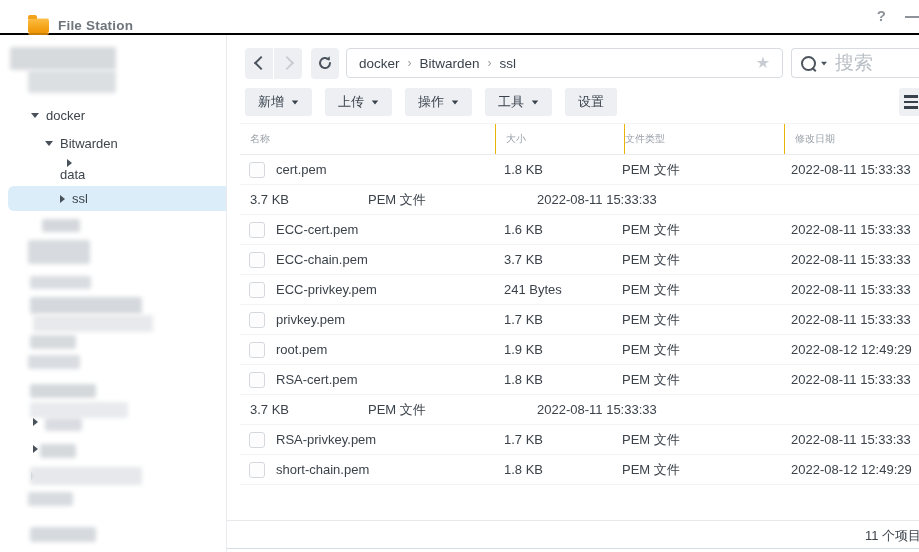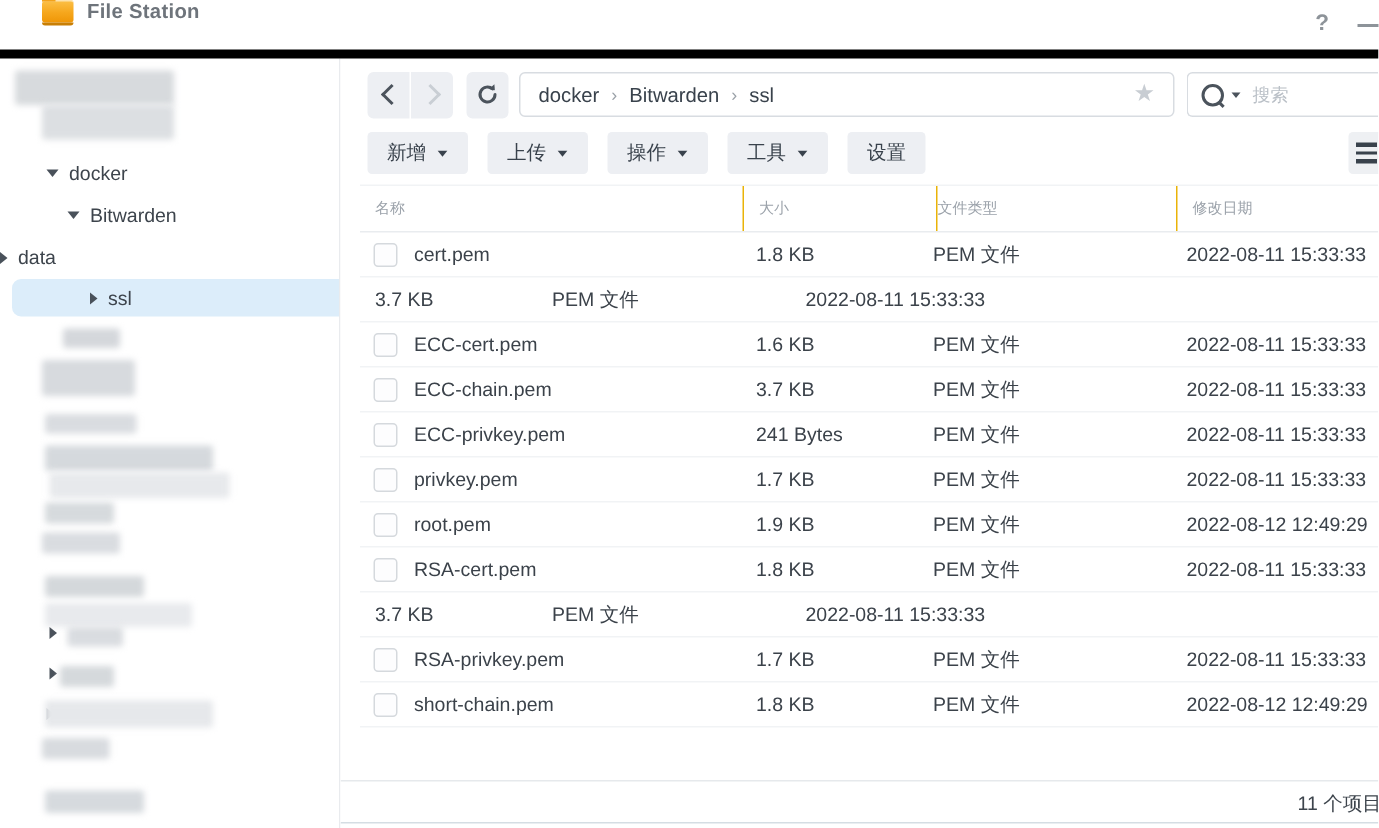--- a/index.html
+++ b/index.html
@@ -4,21 +4,21 @@
 <style>
   html,body{margin:0;padding:0;}
   body{
     width:919px;height:552px;overflow:hidden;position:relative;
     background:#fff;
     font-family:"Liberation Sans","DejaVu Sans",sans-serif;
     -webkit-font-smoothing:antialiased;
   }
   
   .app-header{position:absolute;top:0;left:0;right:0;height:33px;background:#fff;
-    border-bottom:6px solid #000000;display:flex;align-items:flex-start;z-index:5;}
+    border-bottom:2px solid #000000;display:flex;align-items:flex-end;z-index:5;}
   .folder-icon{width:21px;height:15px;margin-left:28px;position:relative;border-radius:2px;
     background:linear-gradient(180deg,#fcc149 0%,#f6a71d 55%,#ef9606 100%);
     box-shadow:inset 0 1px 0 rgba(255,255,255,.55);}
   .folder-icon::before{content:"";position:absolute;top:-3px;left:0;width:9px;height:4px;
     background:#f2a21c;border-radius:2px 2px 0 0;}
   .folder-icon::after{content:"";position:absolute;bottom:-2px;left:0;right:0;height:2px;
     background:#c97f05;border-radius:0 0 2px 2px;}
   .app-title{margin-left:9px;font-size:13.5px;font-weight:bold;color:#6e747b;letter-spacing:.2px;}
   .hdr-help{position:absolute;right:33px;top:7px;color:#8d9399;font-size:15px;font-weight:bold;cursor:pointer;}
   .hdr-min{position:absolute;right:-3px;top:16px;width:17px;height:2px;background:#8d9399;cursor:pointer;}
@@ -54,21 +54,21 @@
     background:#fff;display:flex;align-items:center;padding:0 12px;font-size:13.5px;color:#39424c;}
   .crumb{cursor:pointer;}
   .crumb-sep{color:#9aa1a8;margin:0 8px;font-size:12px;}
   .star-icon{margin-left:auto;color:#c8cdd3;font-size:16px;cursor:pointer;line-height:1;}
   .searchbox{margin-left:8px;width:118px;height:28px;border:1px solid #d8dce1;border-right:none;
     border-radius:4px 0 0 4px;background:#fff;display:flex;align-items:center;padding-left:9px;cursor:text;}
   .mag{width:11px;height:11px;border:2px solid #4b535c;border-radius:50%;position:relative;flex:none;}
   .mag::after{content:"";position:absolute;width:2px;height:5px;background:#4b535c;
     transform:rotate(-45deg);left:10px;top:9px;}
   .searchbox .tri.down{border-top-color:#4b535c;margin-left:4px;transform:scale(.75);}
-  .search-ph{margin-left:7px;font-size:12px;color:#b9bfc6;}
+  .search-ph{margin-left:7px;font-size:19px;color:#b9bfc6;}
 
   
   .toolbar{position:absolute;top:53px;left:18px;right:0;height:30px;display:flex;align-items:center;}
   .tbtn{height:28px;padding:0 13px;margin-right:13px;background:#edeff3;border-radius:3px;
     font-size:13px;color:#39424c;display:flex;align-items:center;cursor:pointer;white-space:nowrap;}
   .tbtn .tri.down{margin-left:7px;border-top-color:#39424c;transform:scale(.8);}
   .view-btn{margin-left:auto;margin-right:-9px;width:24px;height:28px;background:#eef0f3;
     border-radius:3px;display:flex;flex-direction:column;justify-content:center;gap:3px;
     align-items:flex-start;padding-left:5px;cursor:pointer;}
   .view-btn i{display:block;width:14px;height:2.5px;background:#39424c;}
@@ -112,21 +112,21 @@
   <div class="blur-item" style="left:28px;top:36px;width:88px;height:23px;background:#dcdfe2;"></div>
 
   <div class="tree-row" style="top:69px;left:0;padding-left:31px;">
     <span class="tri down"></span>
     <span>docker</span>
   </div>
   <div class="tree-row" style="top:97px;left:0;padding-left:45px;">
     <span class="tri down"></span>
     <span>Bitwarden</span>
   </div>
-  <div class="tree-row" style="top:125px;left:0;">
+  <div class="tree-row" style="top:125px;left:0;padding-left:60px;flex-direction:column;">
     <span class="tri right"></span>
     <span>data</span>
   </div>
   <div class="tree-row selected" style="top:152px;left:8px;width:198px;padding-left:52px;">
     <span class="tri right"></span>
     <span>ssl</span>
   </div>
 
   <div class="blur-item" style="left:42px;top:185px;width:38px;height:13px;background:#d4d7db;"></div>
   <div class="blur-item" style="left:28px;top:206px;width:62px;height:24px;background:#d7dade;"></div>

